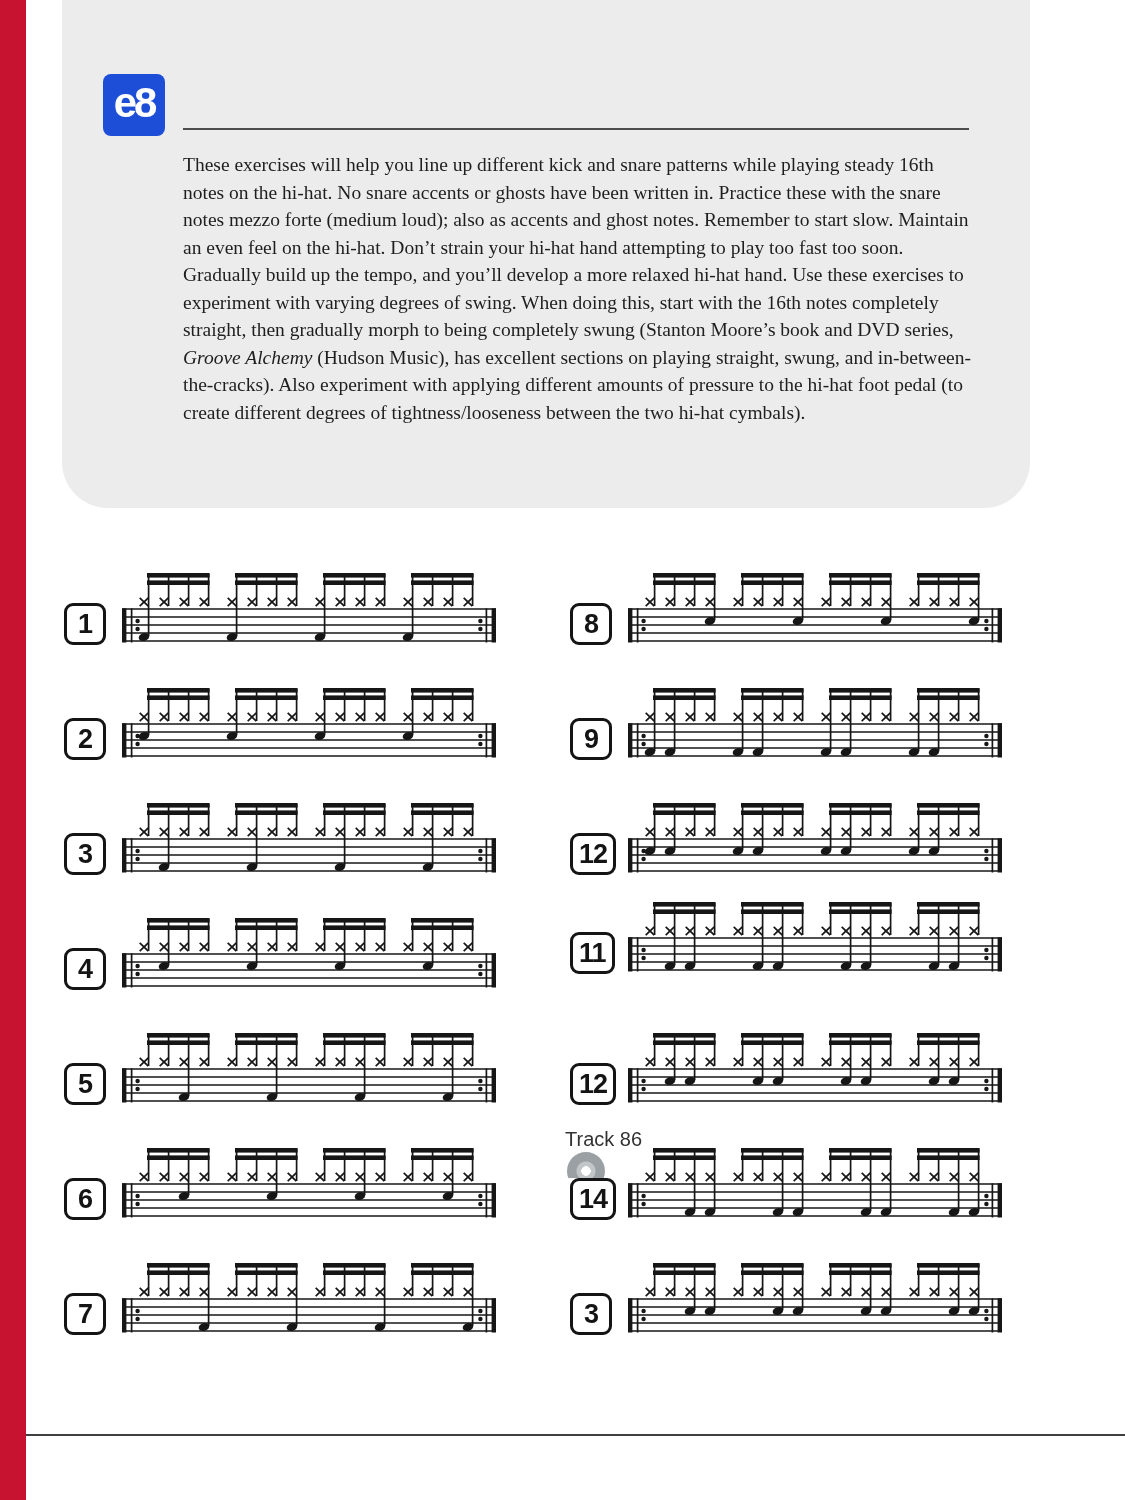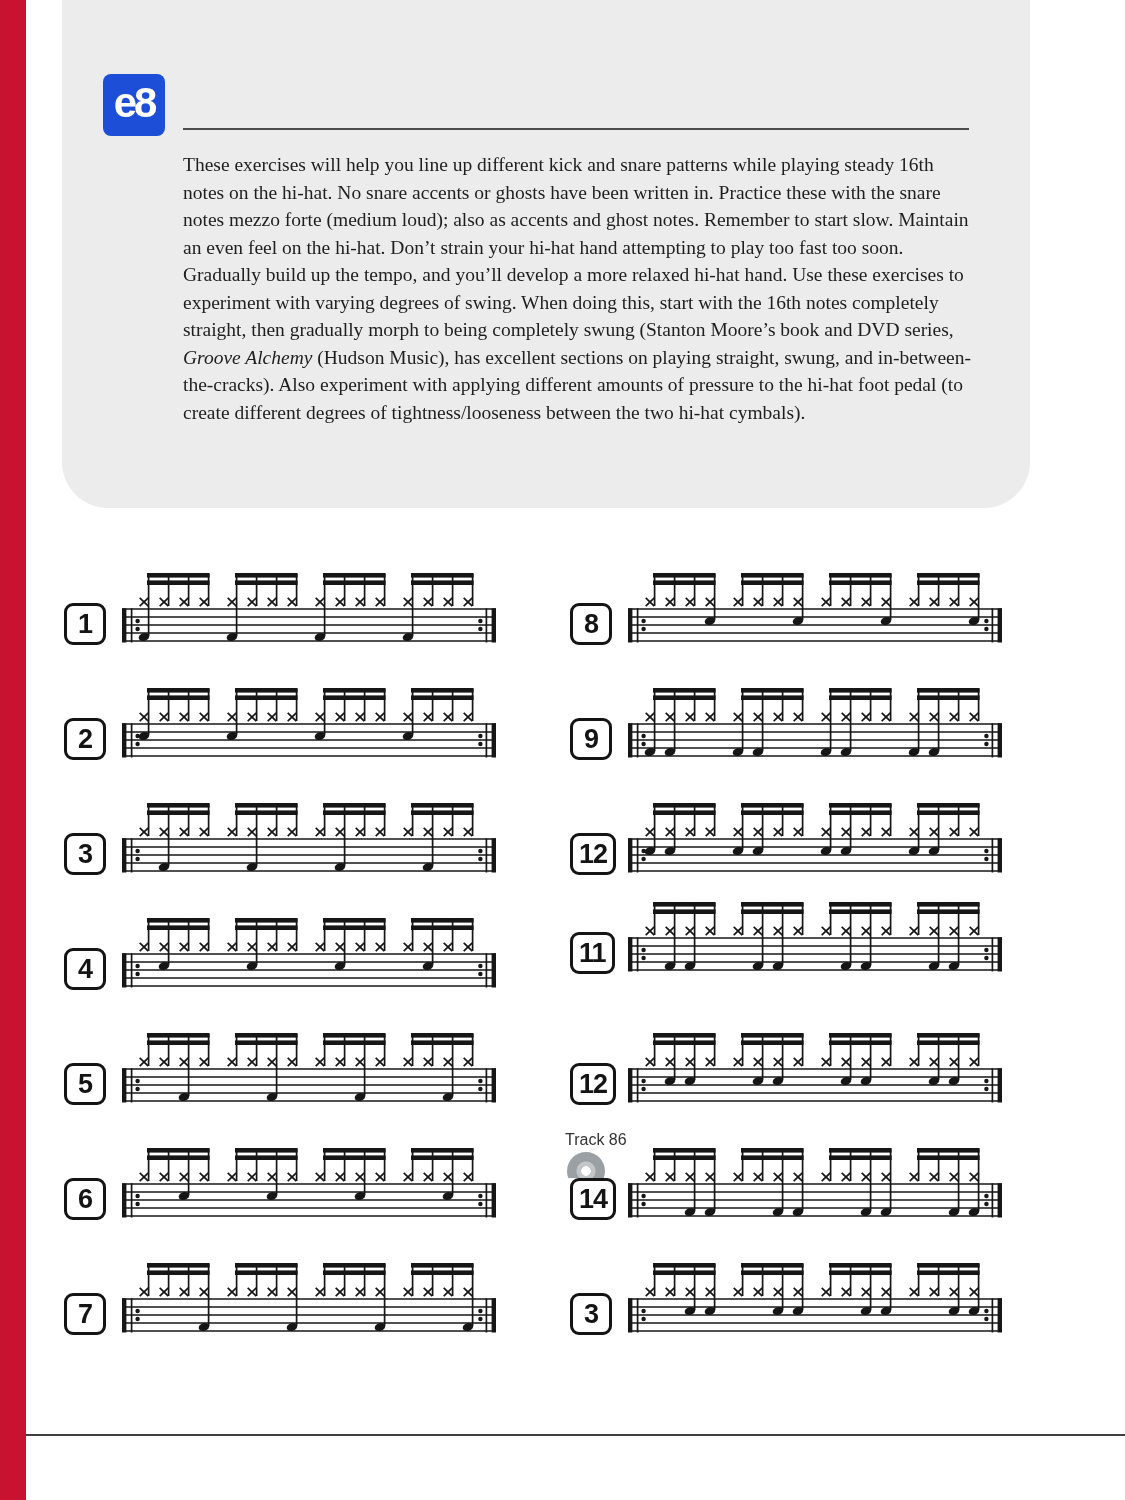--- a/index.html
+++ b/index.html
@@ -30,21 +30,21 @@
   #exercise-grid{position:absolute;left:62px;top:565px;width:960px;height:812px;}
   .ex-row{position:absolute;width:452px;height:96px;}
   .ex-num{
     position:absolute;left:2px;top:38px;min-width:24px;height:36px;padding:0 6px;
     border:3px solid #141414;border-radius:9px;background:#ffffff;
     display:flex;align-items:center;justify-content:center;
     font-size:27px;font-weight:bold;color:#141414;letter-spacing:-1px;
   }
   .staff{position:absolute;left:52px;top:0;}
   .track-badge{position:absolute;left:-3px;top:-10px;}
-  .track-label{font-size:16px;color:#333333;line-height:19px;}
+  .track-label{font-size:20px;color:#333333;line-height:19px;}
   .cd-wrap{width:42px;height:26px;overflow:hidden;margin-top:3px;margin-left:2px;}
   .cd-icon{
     width:38px;height:38px;border-radius:50%;
     background:radial-gradient(circle at 50% 50%, #ffffff 0 4.5px, #c2c6c9 5px 9px, #9aa0a4 10px 19px);
   }
   .footer-rule{position:absolute;left:26px;top:1434px;width:1099px;height:2px;background:#3f3f3f;}
   .footer-text{
     position:absolute;right:77px;top:1530px;font-size:23px;color:#3a3a3a;white-space:nowrap;
   }
   .footer-text .sep{margin:0 10px;color:#555;font-weight:300;}

